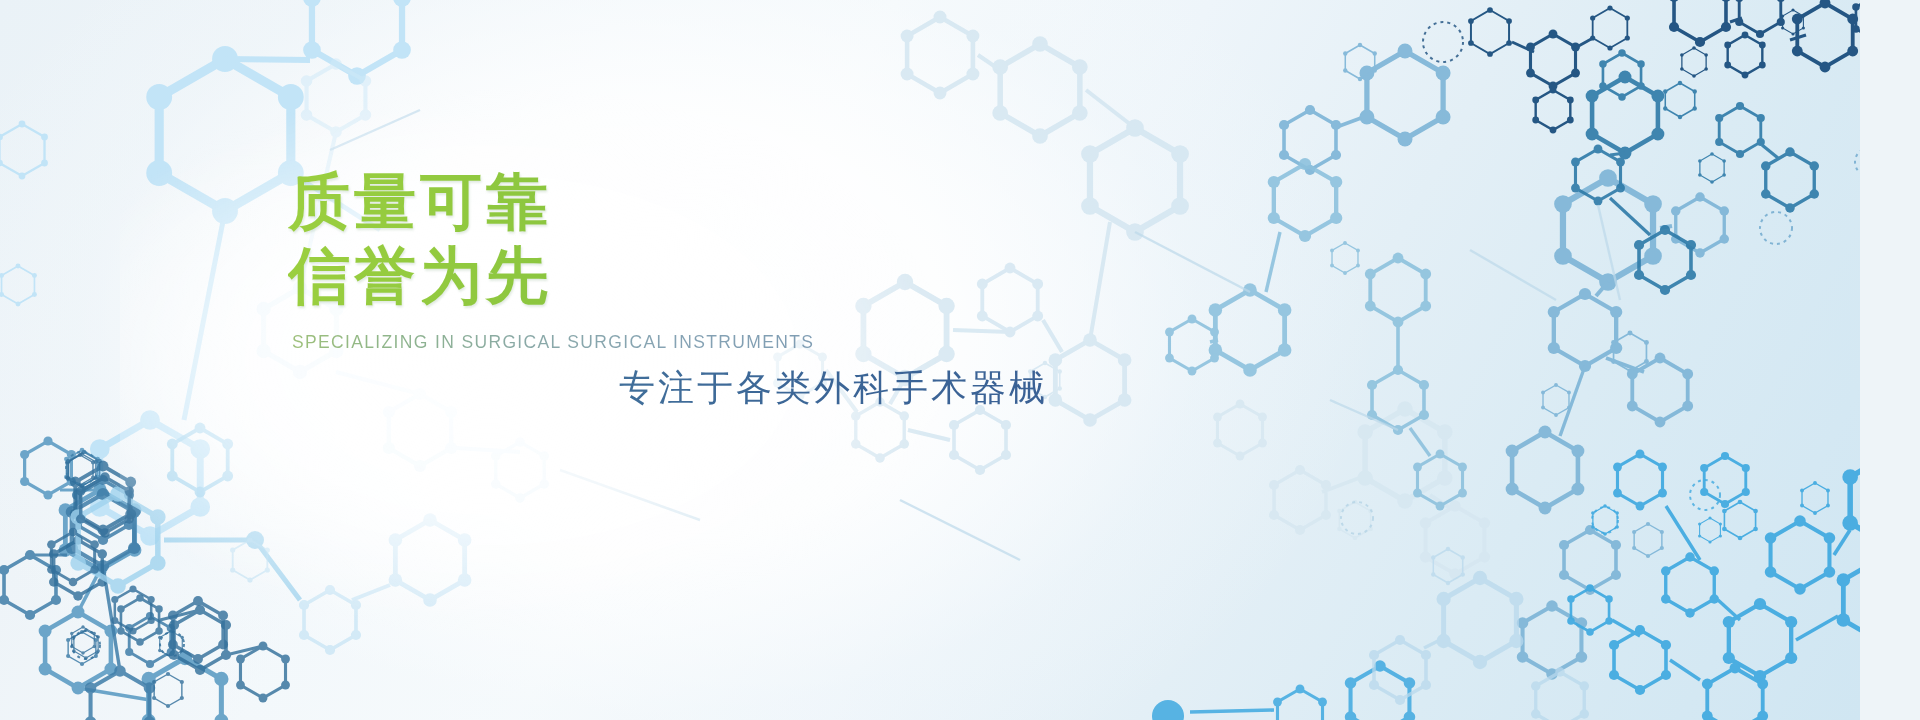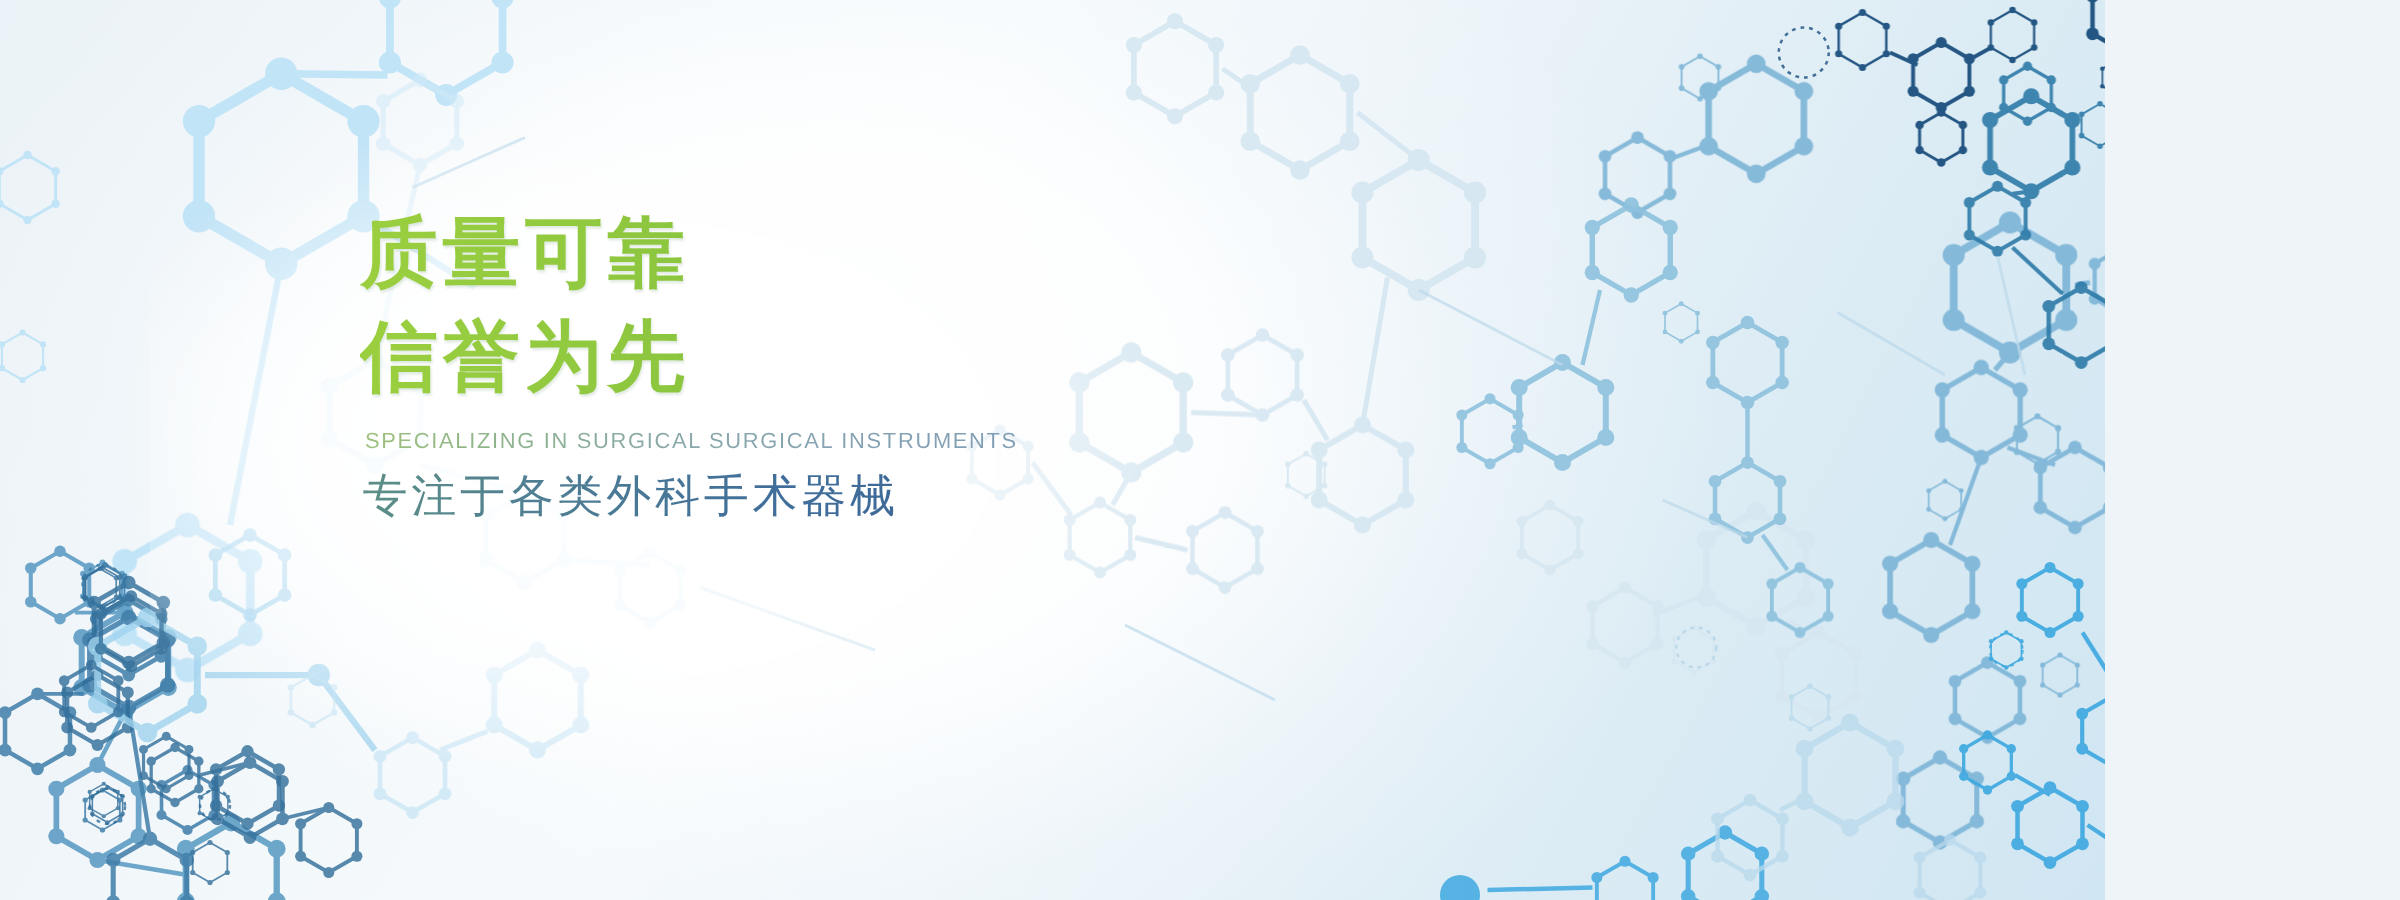--- a/index.html
+++ b/index.html
@@ -1,21 +1,21 @@
 <!DOCTYPE html>
 <html lang="zh"><head>
 <meta charset="utf-8">
 <title>Banner</title>
 <style>
   html,body{margin:0;padding:0;background:#eef4f8;}
   *{box-sizing:border-box;}
 
   .banner{
     position:relative;
-    width:1684px;
+    width:1860px;
     height:720px;
     overflow:hidden;
     font-family:"Liberation Sans","DejaVu Sans",sans-serif;
     background:
       radial-gradient(ellipse 900px 620px at 640px 330px, #ffffff 0%, rgba(255,255,255,0.86) 34%, rgba(244,249,252,0.35) 62%, rgba(236,245,250,0) 82%),
       linear-gradient(118deg,
         #eaf2f7 0%,
         #eef4f8 14%,
         #f3f8fb 28%,
         #f6fafc 40%,
@@ -52,21 +52,21 @@
     letter-spacing:4px;
     margin:0;
     white-space:nowrap;
     background:linear-gradient(96deg,#9bcf3f 0%,#8cc63f 34%,#6fb755 62%,#55a96a 86%,#4d9f6c 100%);
     -webkit-background-clip:text;
     background-clip:text;
     color:transparent;
     -webkit-text-fill-color:transparent;
     filter:drop-shadow(1px 2px 1px rgba(120,160,120,0.22));
   }
-  .headline.line2{margin-top:16px;font-family:Liberation Serif, serif;}
+  .headline.line2{margin-top:6px;}
 
   .subtitle-en{
     margin:22px 0 0 4px;
     font-size:17.5px;
     letter-spacing:1.35px;
     white-space:nowrap;
     font-weight:normal;
     background:linear-gradient(90deg,#9dc07a 0%,#8eb48c 14%,#8aa9a6 30%,#86a3b4 50%,#7e9cb3 72%,#7d9bb2 100%);
     -webkit-background-clip:text;
     background-clip:text;
@@ -80,20 +80,21 @@
     font-size:36px;
     line-height:46px;
     letter-spacing:3px;
     white-space:nowrap;
     color:#3f6793;
     background:linear-gradient(90deg,#5d8f86 0%,#4f7f92 18%,#416f9a 42%,#3b6596 70%,#3a6195 100%);
     -webkit-background-clip:text;
     background-clip:text;
     -webkit-text-fill-color:transparent;
     color:transparent;
+    text-align:right;
   }
 </style>
 </head>
 <body>
 
 <div class="banner">
 
   <svg class="layer" viewBox="0 0 1920 720" width="1920" height="720" preserveAspectRatio="none" xmlns="http://www.w3.org/2000/svg">
     <defs>
 

